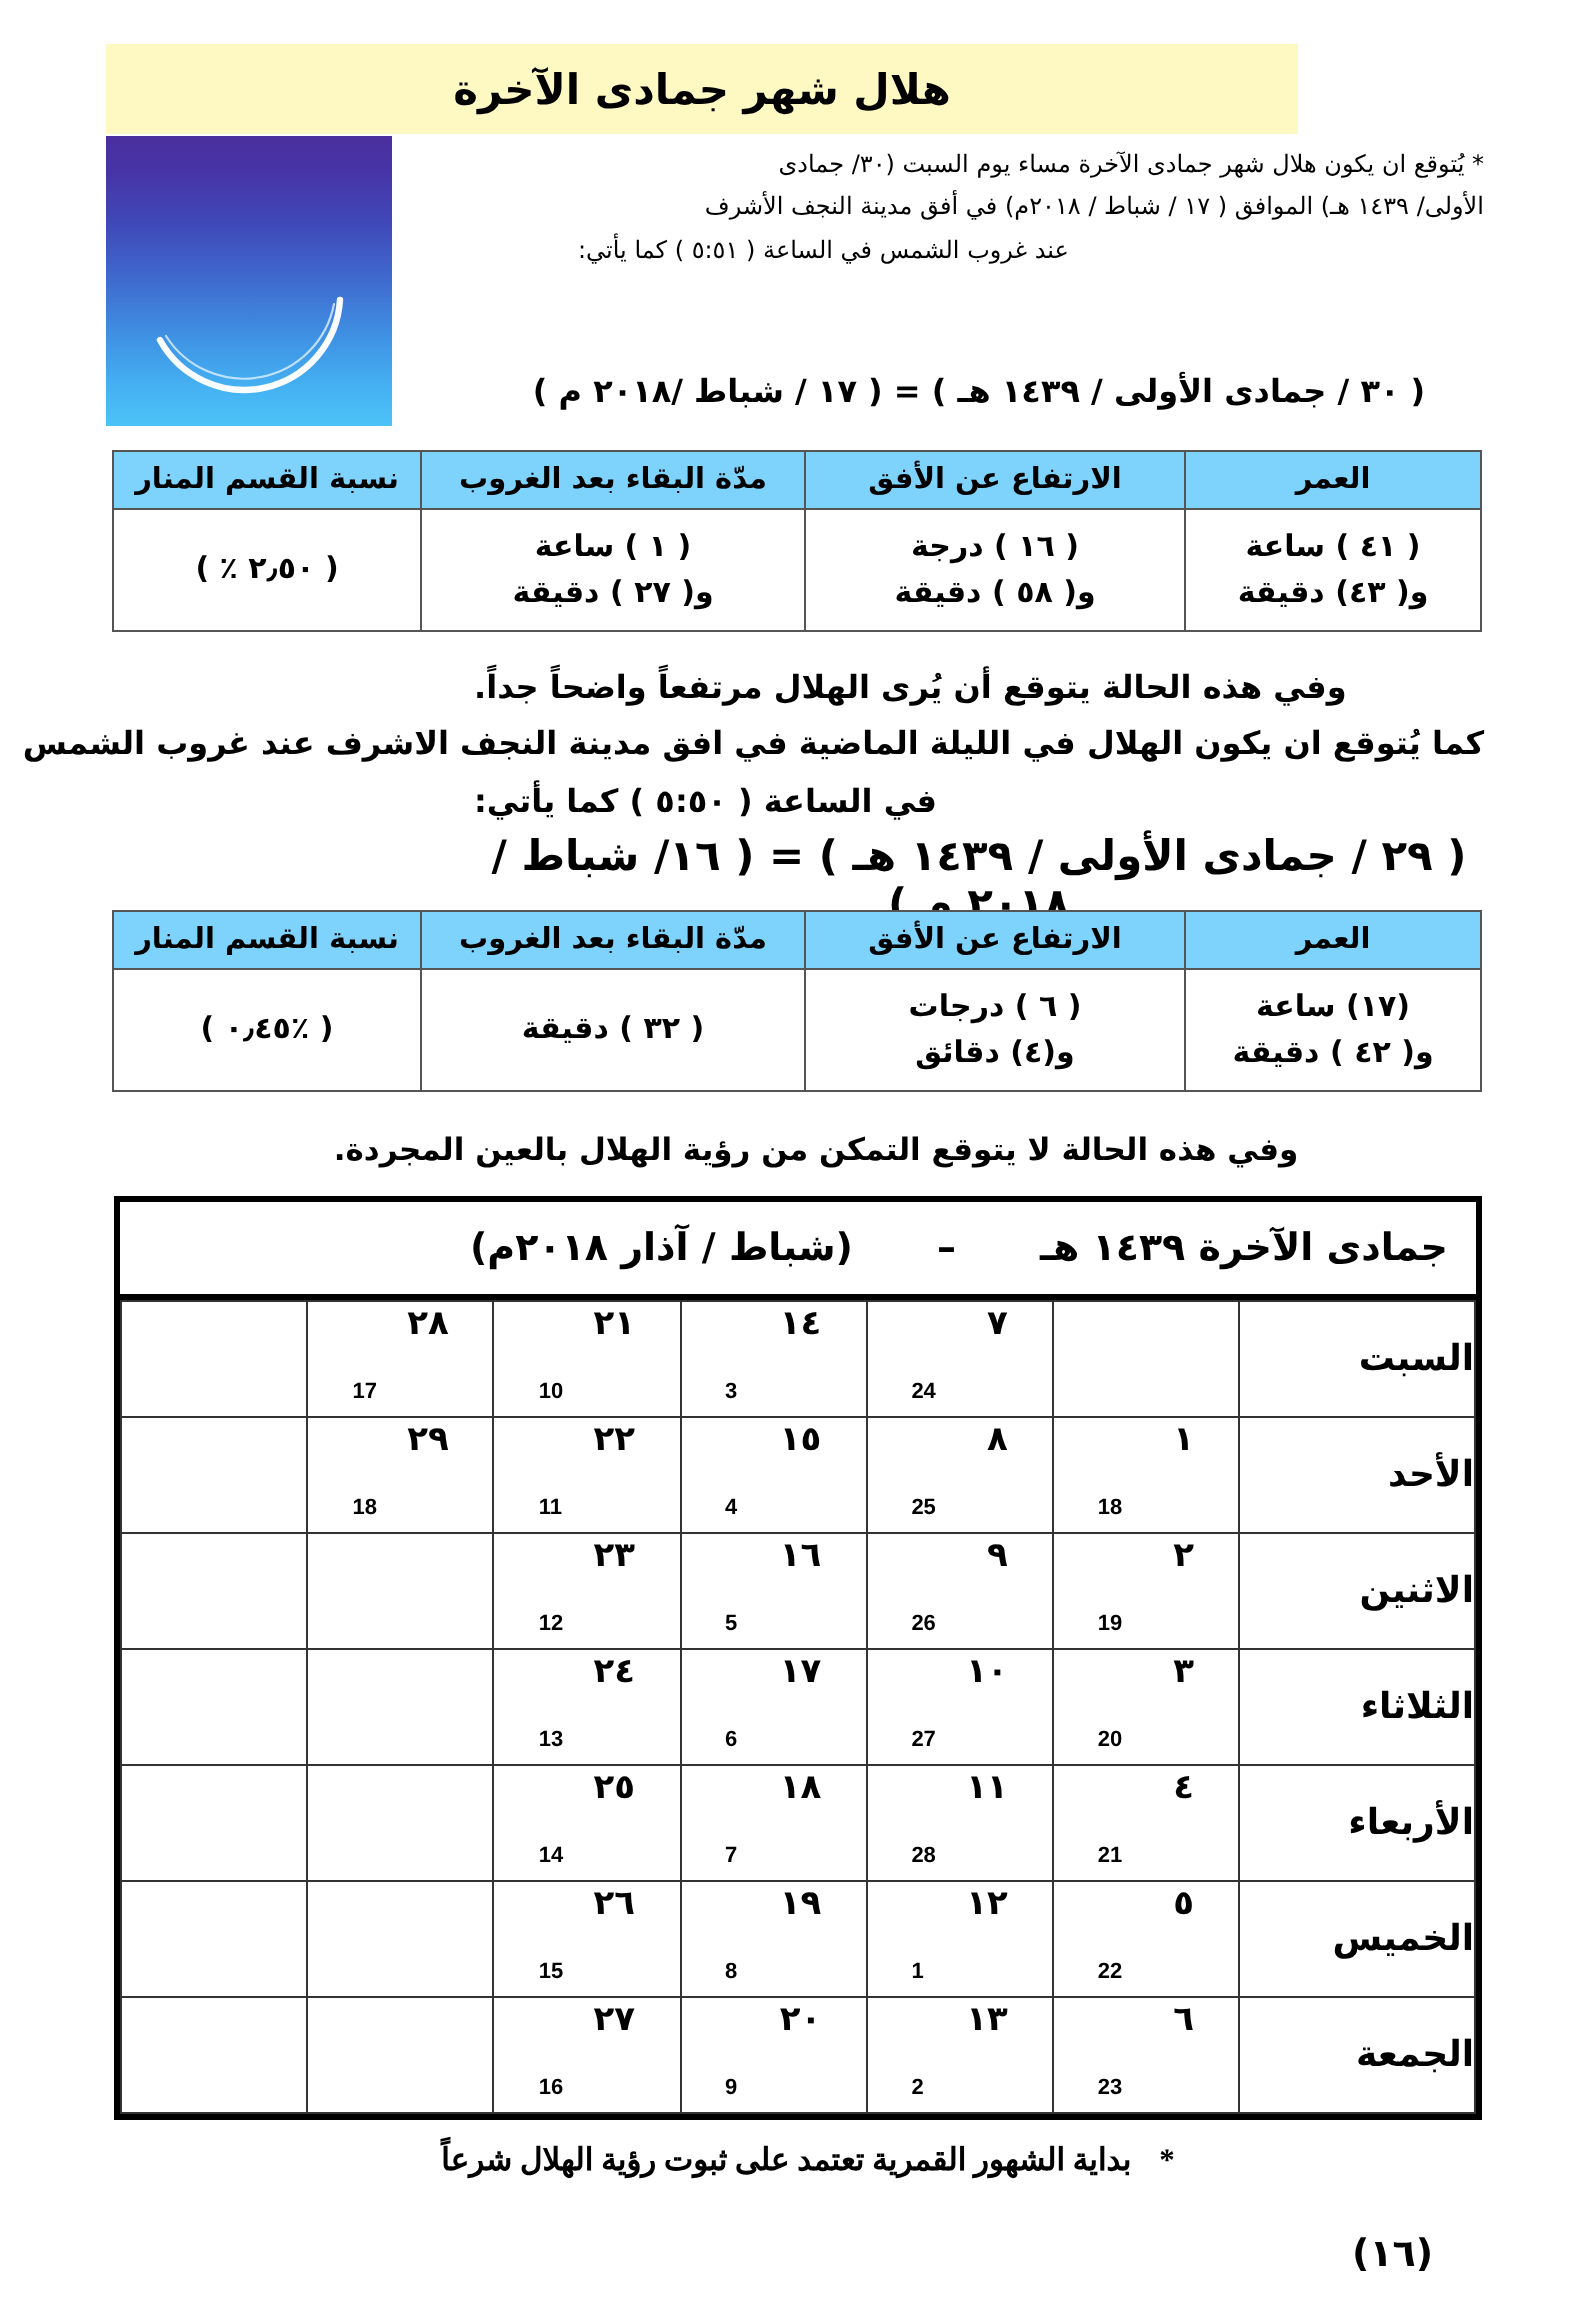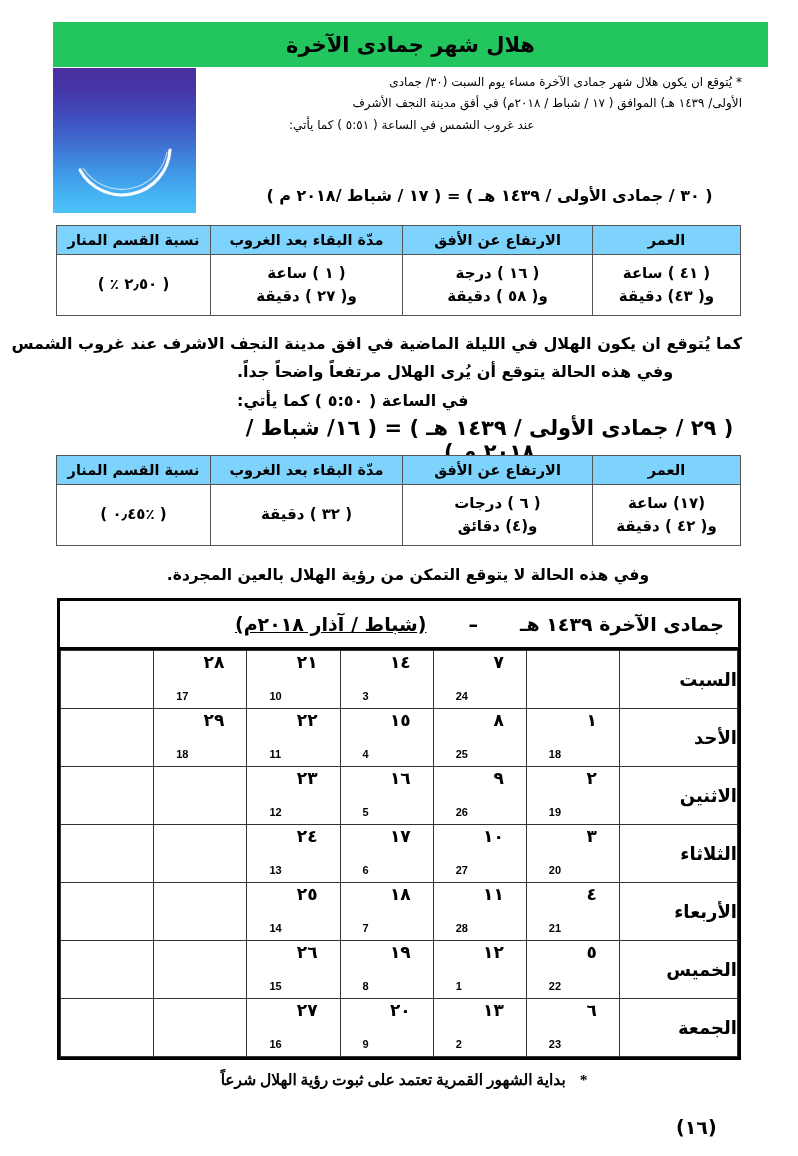--- a/index.html
+++ b/index.html
@@ -22,23 +22,23 @@
     inset: 0;
     width: 798px;
     height: 1156px;
   }
 
   
   .title-bar {
     position: absolute;
     left: 53px;
     top: 22px;
-    width: 715px;
+    width: 596px;
     height: 45px;
-    background: #22c55e;
+    background: #fef9c3;
     display: flex;
     align-items: center;
     justify-content: center;
   }
   .title-bar .title-text {
     font-size: 21px;
     font-weight: bold;
     letter-spacing: 0px;
     color: #000;
     direction: rtl;
@@ -174,21 +174,21 @@
     display: flex;
     align-items: center;
     direction: rtl;
     padding: 0 14px;
     box-sizing: border-box;
     font-size: 19px;
     font-weight: bold;
   }
   .cal-head .hj { white-space: nowrap; }
   .cal-head .dash { padding: 0 42px; }
-  .cal-head .gr { white-space: nowrap; text-decoration: underline; }
+  .cal-head .gr { white-space: nowrap; }
 
   table.calendar {
     width: 100%;
     border-collapse: collapse;
     direction: rtl;
     table-layout: fixed;
   }
   table.calendar td {
     border: 1px solid #333;
     height: 57px;
@@ -297,22 +297,22 @@
           <span class="cellline">و( ٢٧ ) دقيقة</span>
         </td>
         <td>
           <span class="cellline">( ٢٫٥٠ ٪ )</span>
         </td>
       </tr>
     </tbody>
   </table>
 
   <div class="mid-block">
+    <span class="ln r">وفي هذه الحالة يتوقع أن يُرى الهلال مرتفعاً واضحاً جداً.</span>
     <span class="ln c">كما يُتوقع ان يكون الهلال في الليلة الماضية في افق مدينة النجف الاشرف عند غروب الشمس</span>
-    <span class="ln r">وفي هذه الحالة يتوقع أن يُرى الهلال مرتفعاً واضحاً جداً.</span>
     <span class="ln r">في الساعة ( ٥:٥٠ ) كما يأتي:</span>
   </div>
 
   <div class="eq-line-2">( ٢٩ / جمادى الأولى / ١٤٣٩ هـ ) = ( ١٦/ شباط /٢٠١٨ م )</div>
 
   <table class="data-table" id="table-two">
     <colgroup>
       <col style="width:148px">
         <col style="width:190px">
         <col style="width:192px">

